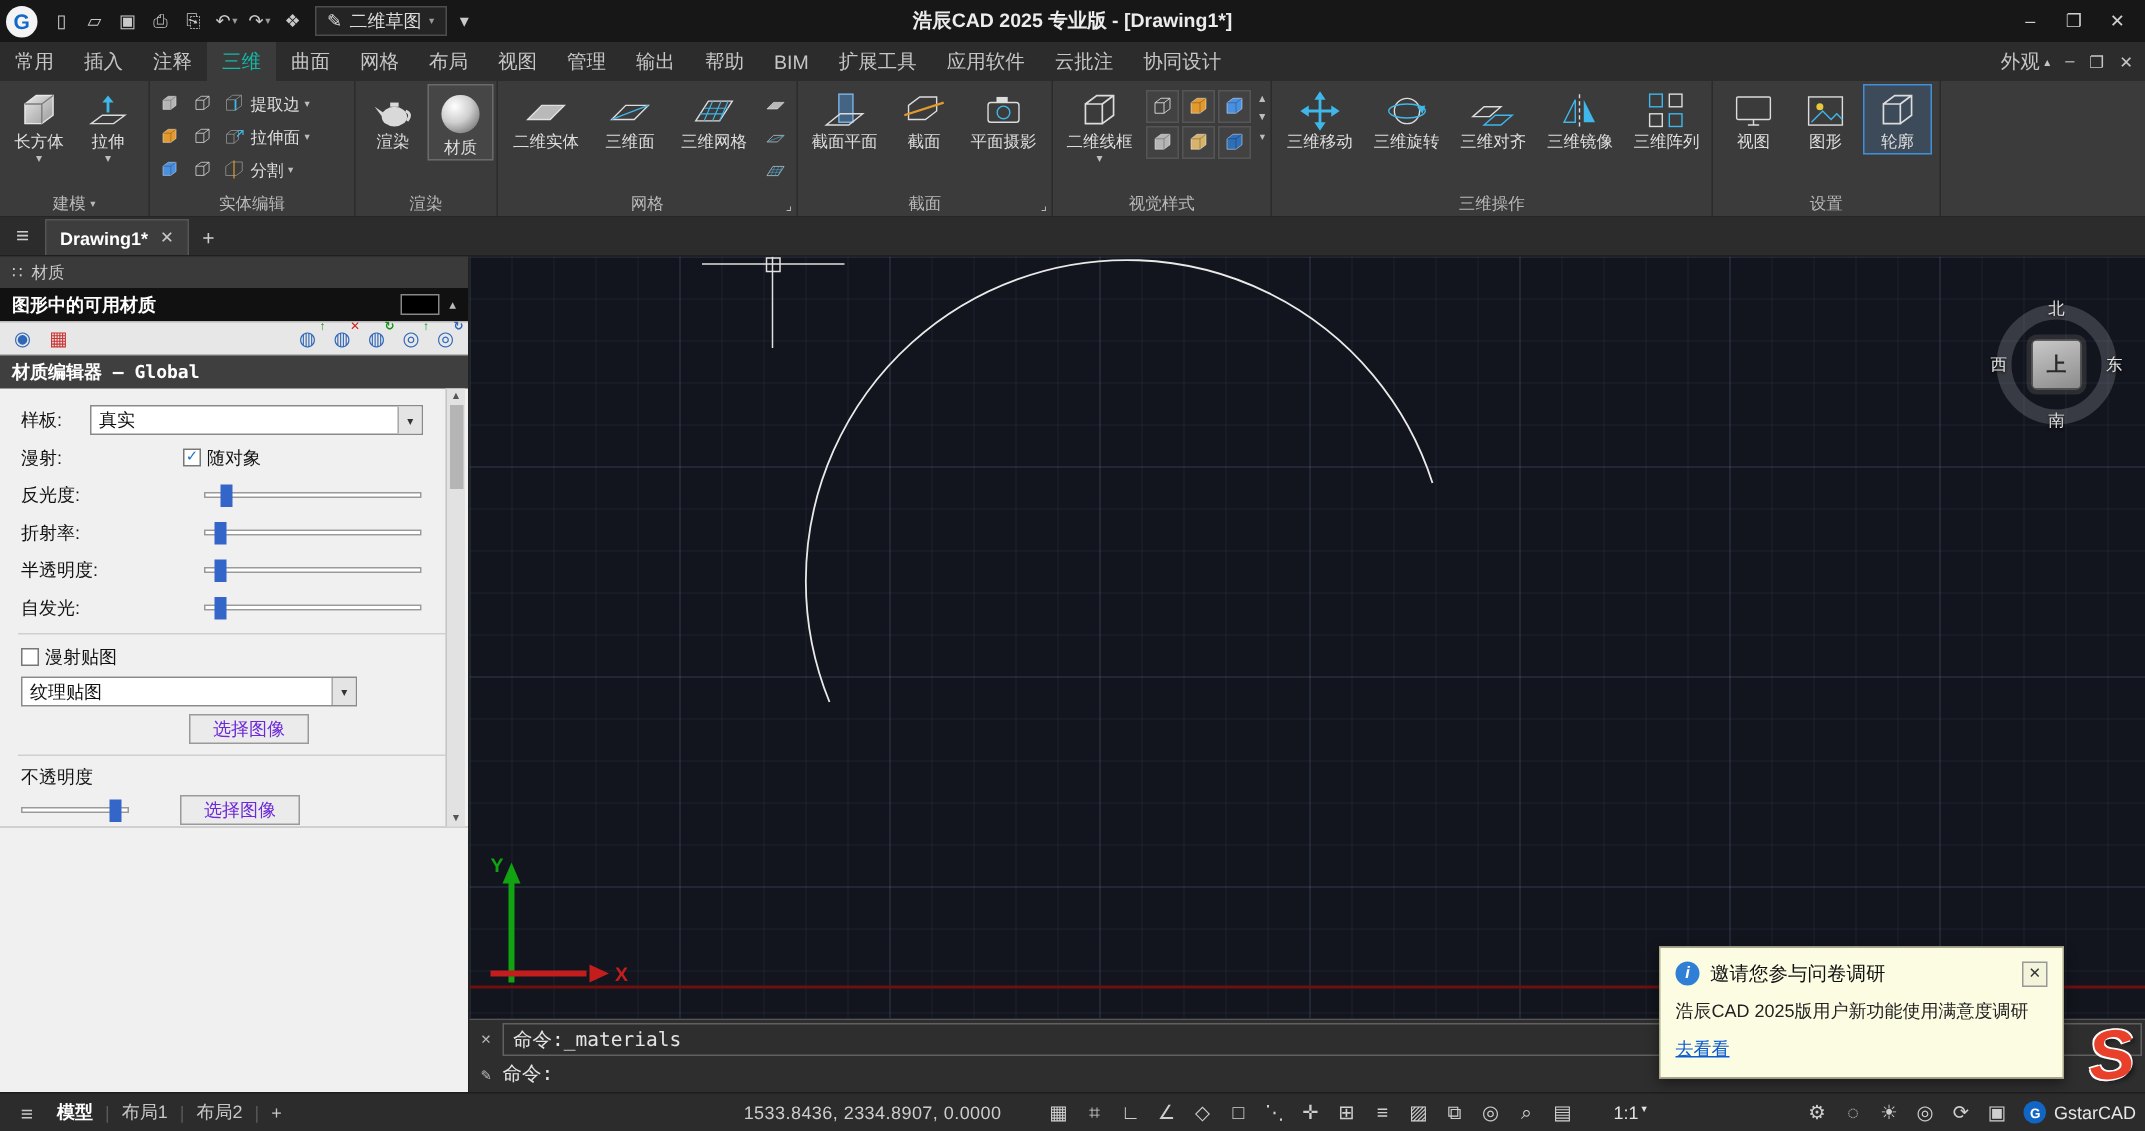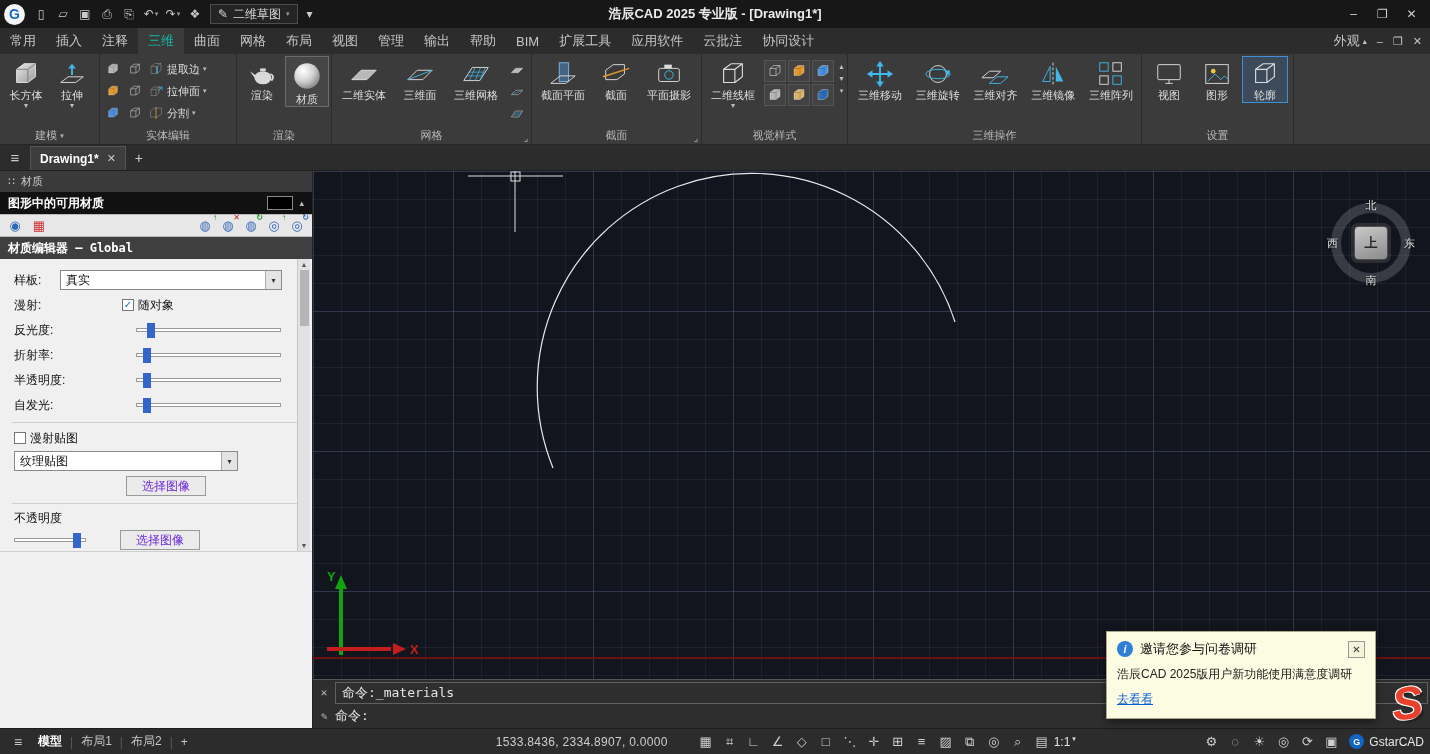--- a/index.html
+++ b/index.html
@@ -121,21 +121,21 @@
 
 .statusbar{height:26px;background:#2c2c2c;border-top:1px solid #1d1d1d;display:flex;align-items:center;font-size:12px;color:#c6c6c6;padding:0 6px}
 .sb-ham{width:24px;text-align:center;font-size:14px}
 .sb-tab{padding:0 8px}
 .sb-tab.active{color:#fff;font-weight:700}
 .sb-sep{color:#5a5a5a}
 .sb-plus{padding:0 8px}
 .sb-coords{margin-left:300px;color:#cdcdcd;letter-spacing:.3px;white-space:nowrap}
 .sb-icons{display:flex;align-items:center;gap:4px;margin-left:28px}
 .sb-ic{width:20px;height:20px;display:flex;align-items:center;justify-content:center;font-size:13px;color:#cfcfcf}
-.sb-zoom{display:flex;align-items:flex-start;gap:2px;margin-left:2px;color:#e2e2e2}
+.sb-zoom{display:flex;align-items:flex-start;gap:2px;margin-left:24px;color:#e2e2e2}
 .sb-zoom .chev{font-size:7px}
 .sb-right{margin-left:auto;display:flex;align-items:center;gap:4px}
 .sb-brand{display:flex;align-items:center;gap:5px;margin-left:8px;color:#e6e6e6}
 .sb-brand .bg{width:15px;height:15px;border-radius:50%;background:#1165c4;color:#fff;font-size:9px;font-weight:700;display:flex;align-items:center;justify-content:center}
 
 
 .notify{position:absolute;left:1106px;top:631px;width:270px;height:88px;background:#fcfce3;border:1px solid #a9a989;box-shadow:0 3px 8px rgba(0,0,0,.45);z-index:40;color:#111;padding:8px 10px}
 .nt-head{display:flex;align-items:center;gap:7px}
 .nt-info{width:16px;height:16px;border-radius:50%;background:#2f7fd6;color:#fff;font-weight:700;font-size:11px;font-style:italic;display:flex;align-items:center;justify-content:center}
 .nt-title{font-weight:400;font-size:13px}

